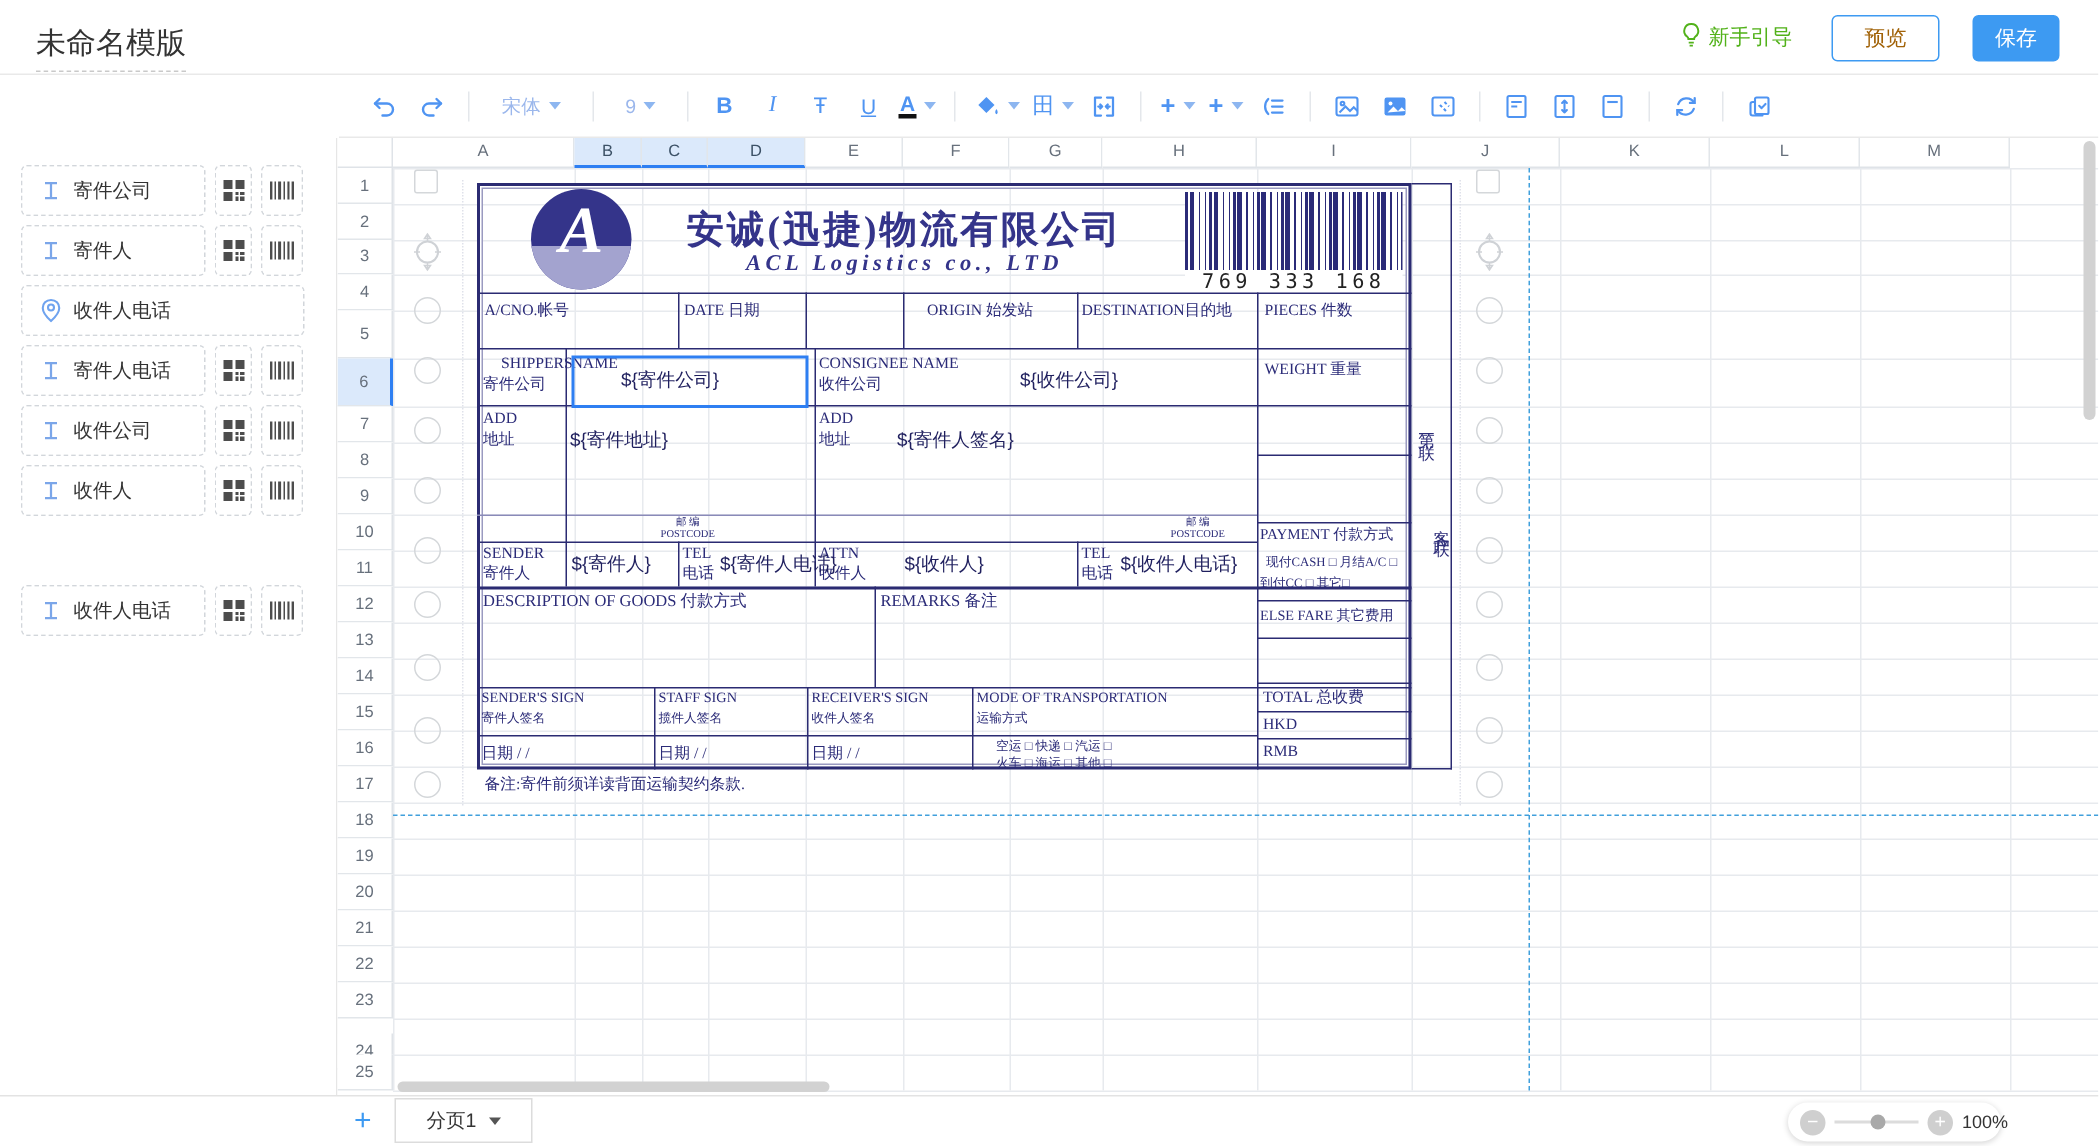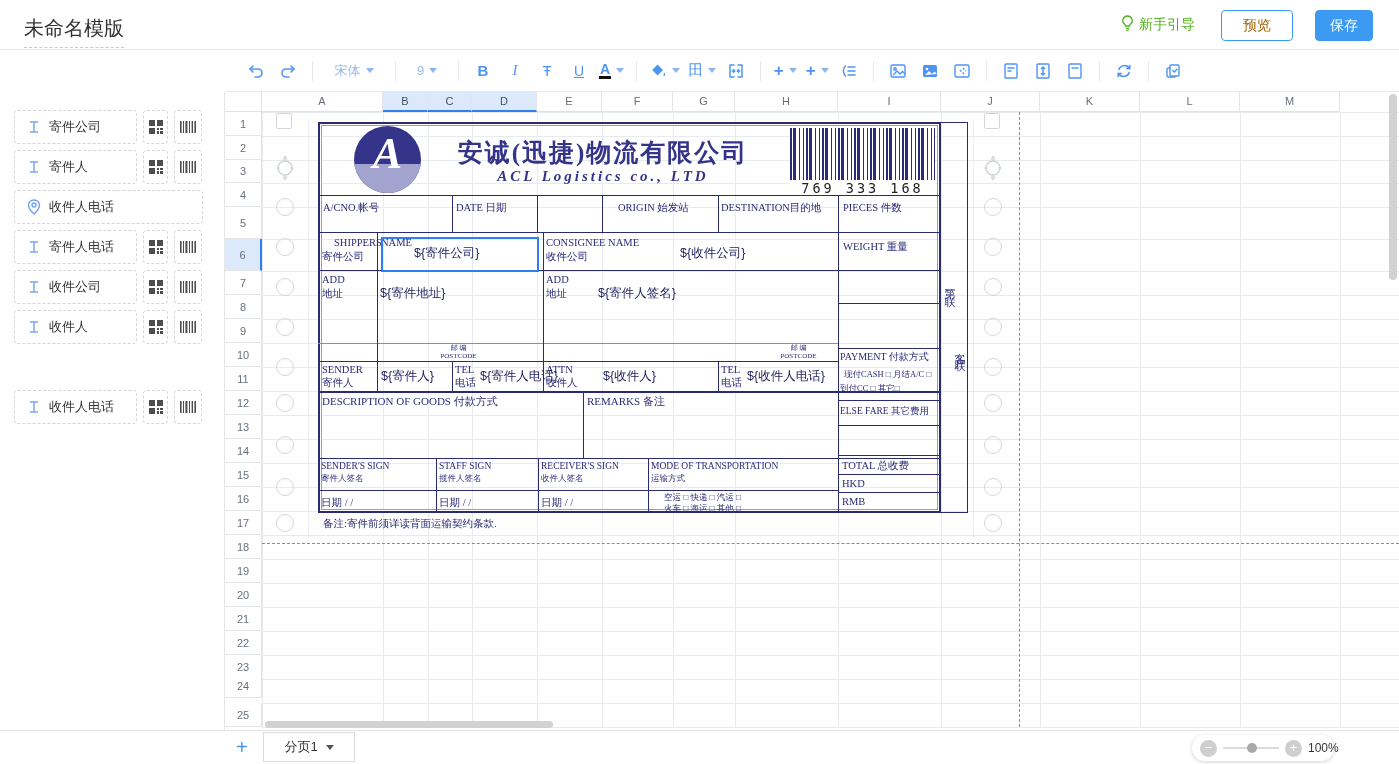--- a/index.html
+++ b/index.html
@@ -552,21 +552,21 @@
       <div class="rowhead" style="top: 347px; height: 24px;">14</div>
       <div class="rowhead" style="top: 371px; height: 24px;">15</div>
       <div class="rowhead" style="top: 395px; height: 24px;">16</div>
       <div class="rowhead" style="top: 419px; height: 24px;">17</div>
       <div class="rowhead" style="top: 443px; height: 24px;">18</div>
       <div class="rowhead" style="top: 467px; height: 24px;">19</div>
       <div class="rowhead" style="top: 491px; height: 24px;">20</div>
       <div class="rowhead" style="top: 515px; height: 24px;">21</div>
       <div class="rowhead" style="top: 539px; height: 24px;">22</div>
       <div class="rowhead" style="top: 563px; height: 24px;">23</div>
-      <div class="rowhead" style="top: 582px; height: 24px;">24</div>
+      <div class="rowhead" style="top: 597px; height: 24px;">24</div>
       <div class="rowhead" style="top: 611px; height: 24px;">25</div>
       <div class="punch" style="left: 51px; top: 21px; width: 16px; height: 16px; border: 1.6px solid rgb(212, 215, 218); border-radius: 2px;"></div>
       <div class="punch" style="left: 49px; top: 63px; width: 18px; height: 18px;"><svg width="22" height="26" viewBox="0 0 22 26">
           <circle cx="11" cy="13" r="7" fill="none" stroke="#cfd2d6" stroke-width="1.4"></circle>
           <path d="M11 1v5M11 20v5M2 13h4M16 13h4M11 1l-2 3h4zM11 25l-2-3h4z" stroke="#cfd2d6" stroke-width="1" fill="none"></path>
         </svg></div>
       <div class="punch" style="left: 51px; top: 106px; width: 18px; height: 18px; border: 1.4px solid rgb(212, 215, 218); border-radius: 50%;"></div>
       <div class="punch" style="left: 51px; top: 146px; width: 18px; height: 18px; border: 1.4px solid rgb(212, 215, 218); border-radius: 50%;"></div>
       <div class="punch" style="left: 51px; top: 186px; width: 18px; height: 18px; border: 1.4px solid rgb(212, 215, 218); border-radius: 50%;"></div>
       <div class="punch" style="left: 51px; top: 226px; width: 18px; height: 18px; border: 1.4px solid rgb(212, 215, 218); border-radius: 50%;"></div>

